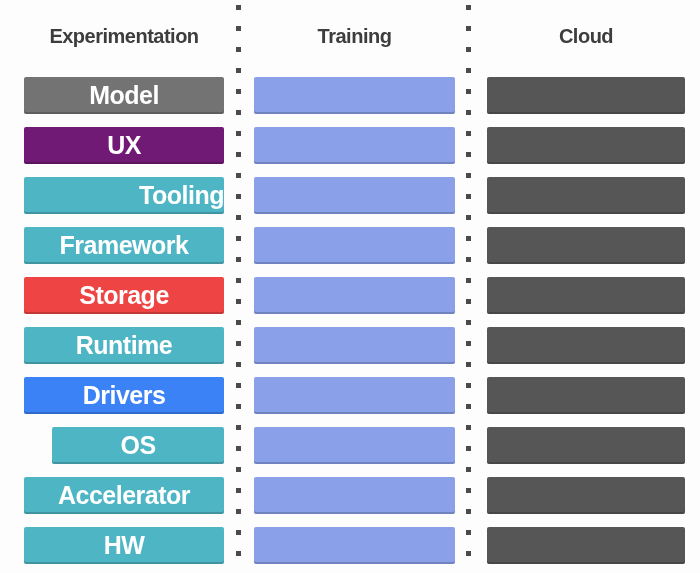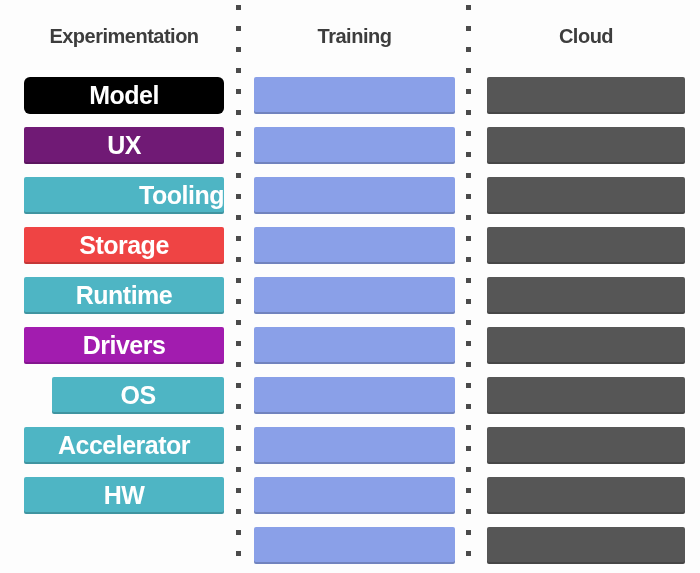--- a/index.html
+++ b/index.html
@@ -69,36 +69,39 @@
 
 <div class="canvas">
   <div class="col-header h-exp">Experimentation</div>
   <div class="col-header h-train">Training</div>
   <div class="col-header h-cloud">Cloud</div>
 
   <div class="divider d1"></div>
   <div class="divider d2"></div>
 
   <div class="col c-exp" id="col-experimentation">
-      <div class="bar" style="background: #000000; border-radius: 6px;">
+      <div class="bar" style="background: #737373;">
         <span>Model</span>
       </div>
       <div class="bar" style="background: #701a75;">
         <span>UX</span>
       </div>
       <div class="bar" style="background: rgb(78, 181, 196); justify-content: flex-end;">
         <span>Tooling</span>
       </div>
+      <div class="bar" style="background: rgb(78, 181, 196);">
+        <span>Framework</span>
+      </div>
       <div class="bar" style="background: #ef4444;">
         <span>Storage</span>
       </div>
       <div class="bar" style="background: rgb(78, 181, 196);">
         <span>Runtime</span>
       </div>
-      <div class="bar" style="background: #a21caf;">
+      <div class="bar" style="background: #3b82f6;">
         <span>Drivers</span>
       </div>
       <div class="bar" style="background: rgb(78, 181, 196); margin-left: 28px;">
         <span>OS</span>
       </div>
       <div class="bar" style="background: rgb(78, 181, 196); justify-content: center;">
         <span>Accelerator</span>
       </div>
       <div class="bar" style="background: rgb(78, 181, 196);">
         <span>HW</span>

